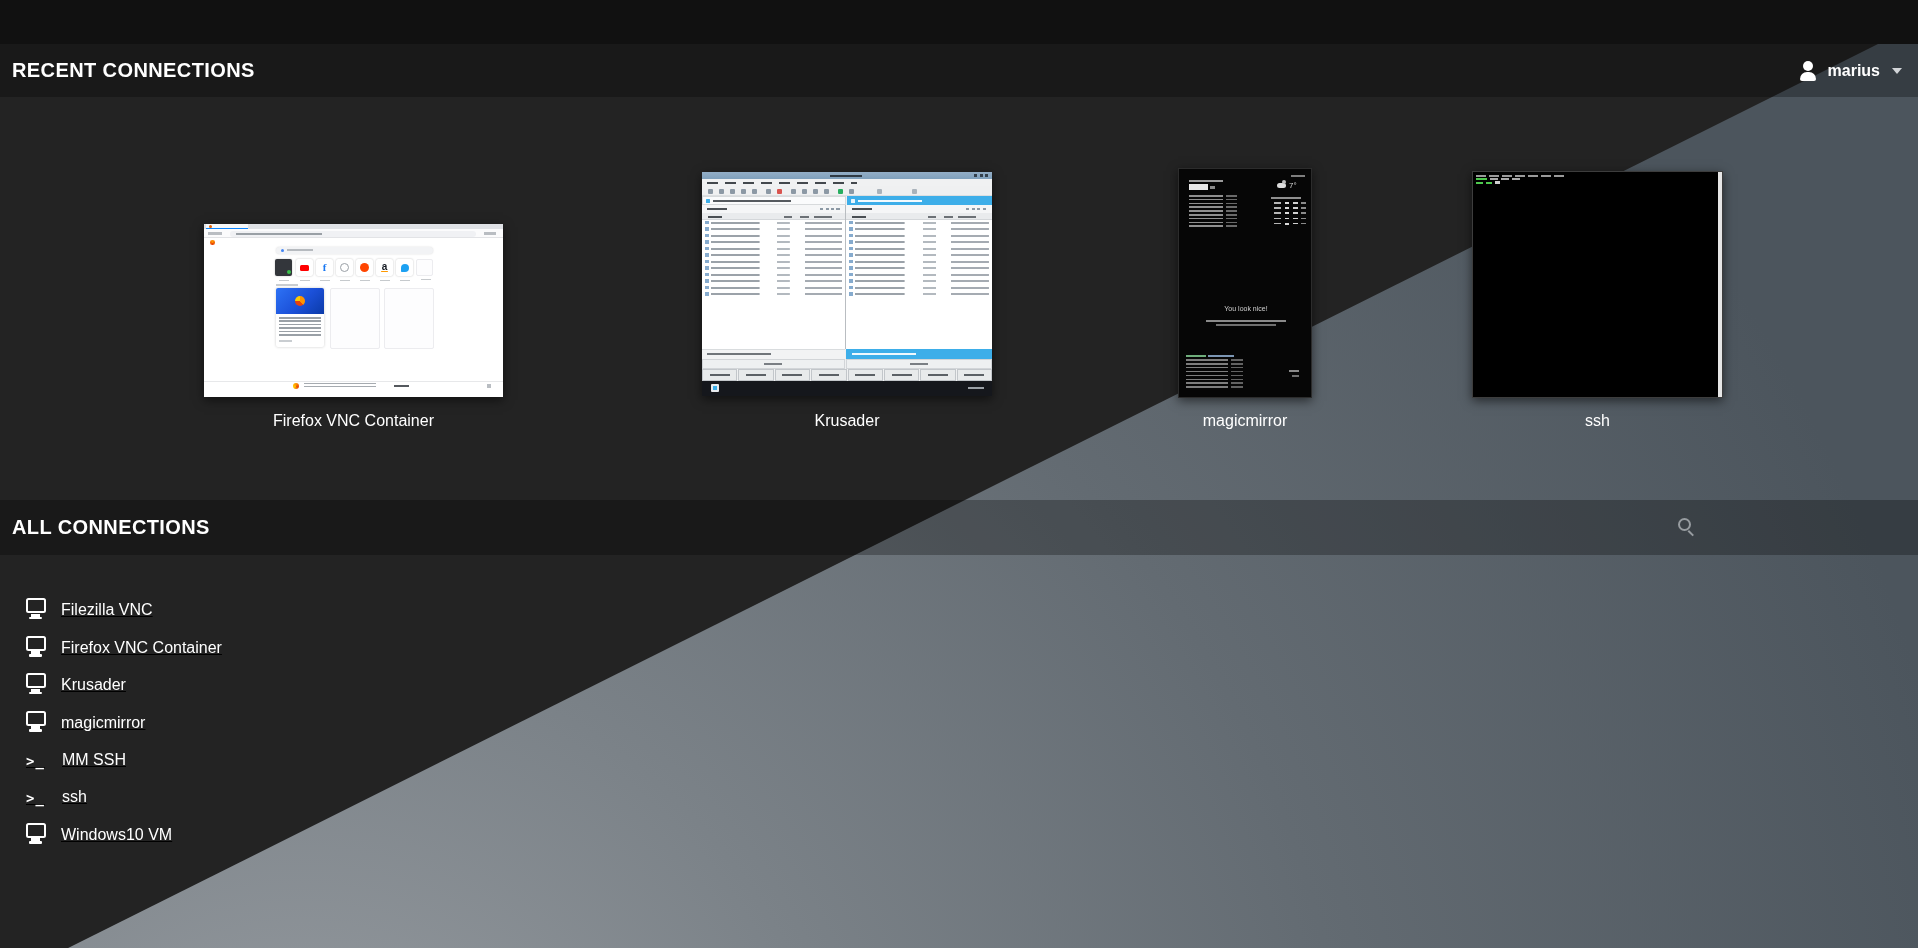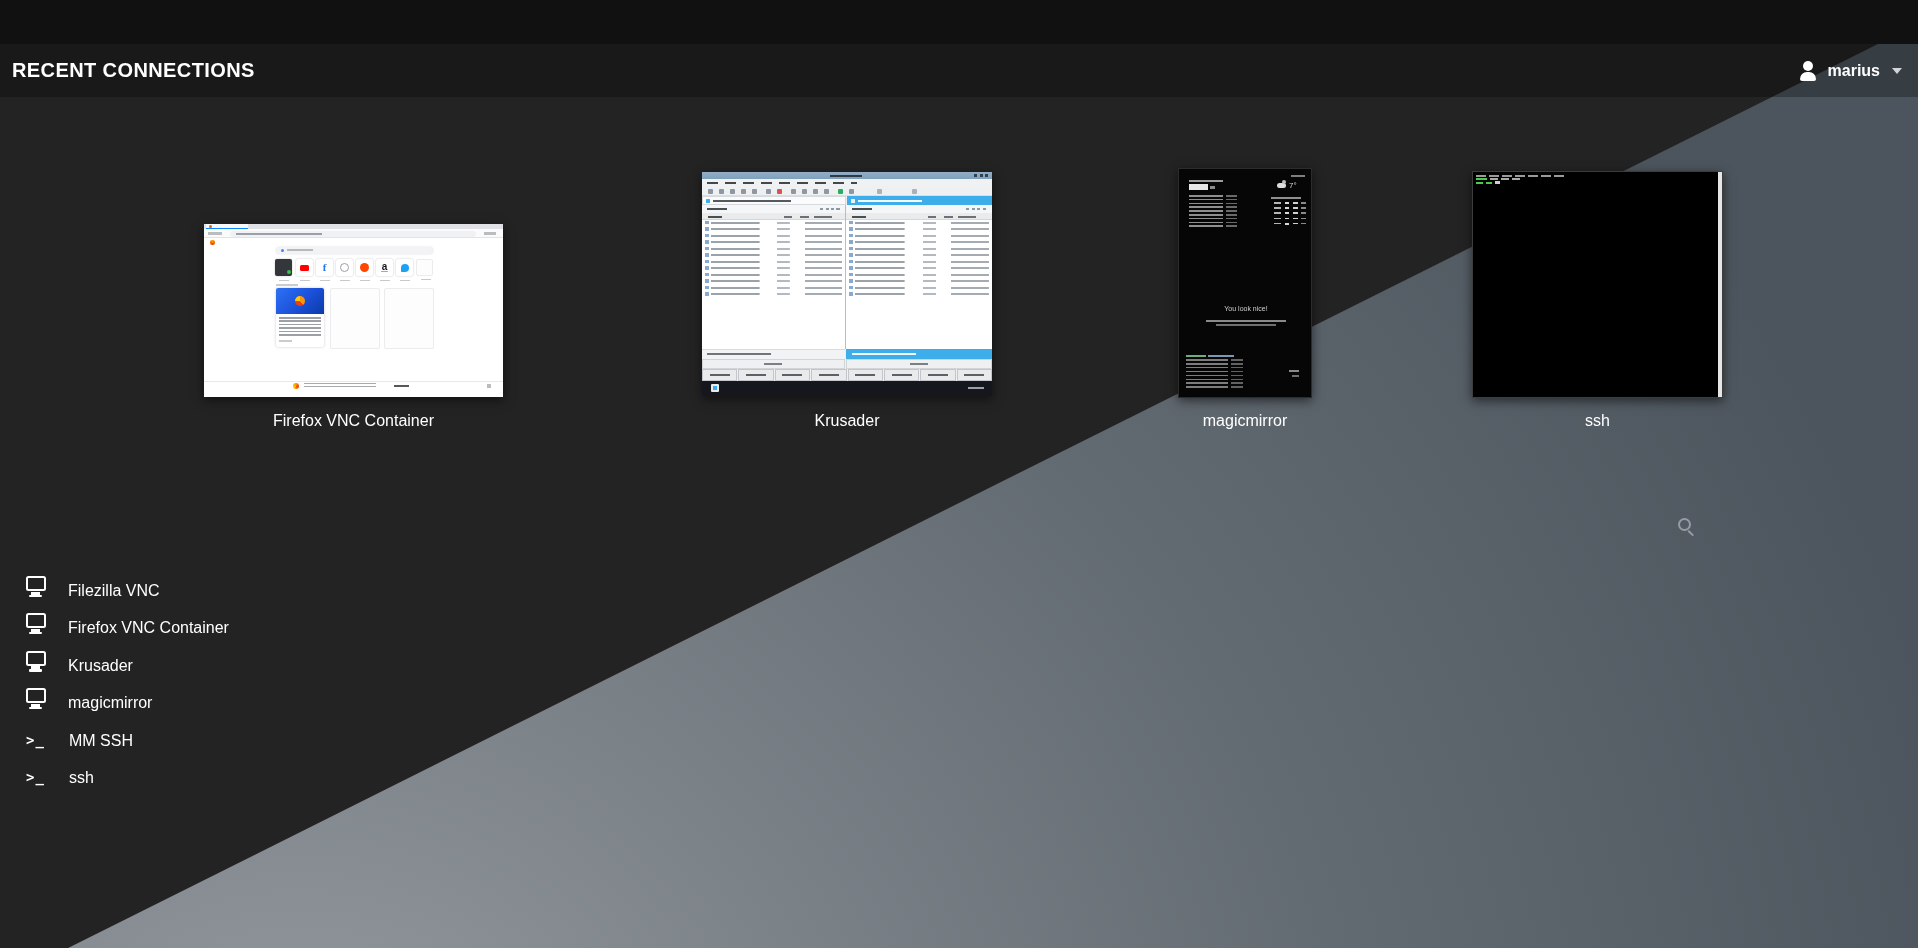--- a/index.html
+++ b/index.html
@@ -35,21 +35,21 @@
   .filter-input{position:absolute;left:1668px;top:466px;width:238px;height:33px;box-sizing:border-box;
     background:rgba(0,0,0,0.40);border:0;outline:none;border-radius:2px;
     color:#e8e8e8;font-size:15px;font-family:"Liberation Sans",sans-serif;padding:0 8px 0 32px;}
   .filter-input::placeholder{color:#8d9296;}
   .search-icon{position:absolute;left:1678px;top:474px;width:9px;height:9px;border:2px solid #979c a0;
     border:2px solid #979ca0;border-radius:50%;}
   .search-icon::after{content:"";position:absolute;left:9px;top:10px;width:7px;height:2px;background:#979ca0;
     transform:rotate(45deg);transform-origin:0 0;}
   
   .conn-list{position:absolute;left:26px;top:538px;display:flex;flex-direction:column;}
-  .conn-row{height:37.4px;display:flex;align-items:flex-start;gap:22px;cursor:pointer;padding-right:30px;}
+  .conn-row{height:37.4px;display:flex;align-items:flex-end;gap:15px;cursor:pointer;padding-right:30px;text-decoration:underline;}
   .conn-label{color:#fff;font-size:16px;white-space:nowrap;}
   .mon-icon{position:relative;width:16px;height:11px;border:2.5px solid #fff;border-radius:2.5px;display:inline-block;margin:-6px 0 6px 0;}
   .mon-icon::before{content:"";position:absolute;left:3.2px;bottom:-5.5px;width:9px;height:3px;background:#fff;}
   .mon-icon::after{content:"";position:absolute;left:1.2px;bottom:-8px;width:13px;height:2.5px;background:#fff;border-radius:1px;}
   .term-icon{width:21px;color:#fff;font:700 14px "DejaVu Sans Mono",monospace;letter-spacing:1px;display:inline-block;}
   
   .ff{left:204px;top:180px;width:299px;height:173px;background:#fff;}
   .ftile{position:absolute;top:35px;width:17px;height:17px;background:#fff;border-radius:2px;
     box-shadow:0 0 2px rgba(0,0,0,.25);}
   .ftile::after{content:"";position:absolute;left:3.5px;bottom:-5px;width:10px;height:1.5px;background:#c6cacd;}
@@ -251,20 +251,23 @@
       <div class="b" style="left:3px;top:6px;width:11px;height:2px;background:#4ec94e;"></div>
       <div class="b" style="left:17px;top:6px;width:30px;height:2px;background:repeating-linear-gradient(to right,#a8a8a8 0 8px,transparent 8px 11px);"></div>
       <div class="b" style="left:3px;top:9.5px;width:7px;height:2px;background:#4ec94e;"></div>
       <div class="b" style="left:13px;top:9.5px;width:6px;height:2px;background:#4ec94e;"></div>
       <div class="b" style="left:22px;top:8.5px;width:5px;height:3.5px;background:#cfcfcf;"></div>
       <div class="b" style="left:245px;top:0;width:4px;height:225px;background:#e6e6e6;"></div>
     </div>
     <div class="caption" style="left:1472px;width:251px;">ssh</div>
   </div>
 
+  <div class="bar allbar">
+    <div class="bar-title">ALL CONNECTIONS</div>
+  </div>
   <div class="search-icon"></div>
 
   <div class="conn-list">
     <div class="conn-row">
       <span class="mon-icon"></span>
       <span class="conn-label">Filezilla VNC</span>
     </div>
     <div class="conn-row">
       <span class="mon-icon"></span>
       <span class="conn-label">Firefox VNC Container</span>
@@ -278,14 +281,18 @@
       <span class="conn-label">magicmirror</span>
     </div>
     <div class="conn-row">
       <span class="term-icon">&gt;_</span>
       <span class="conn-label">MM SSH</span>
     </div>
     <div class="conn-row">
       <span class="term-icon">&gt;_</span>
       <span class="conn-label">ssh</span>
     </div>
+    <div class="conn-row">
+      <span class="mon-icon"></span>
+      <span class="conn-label">Windows10 VM</span>
+    </div>
   </div>
 </div>
 
 </body></html>

